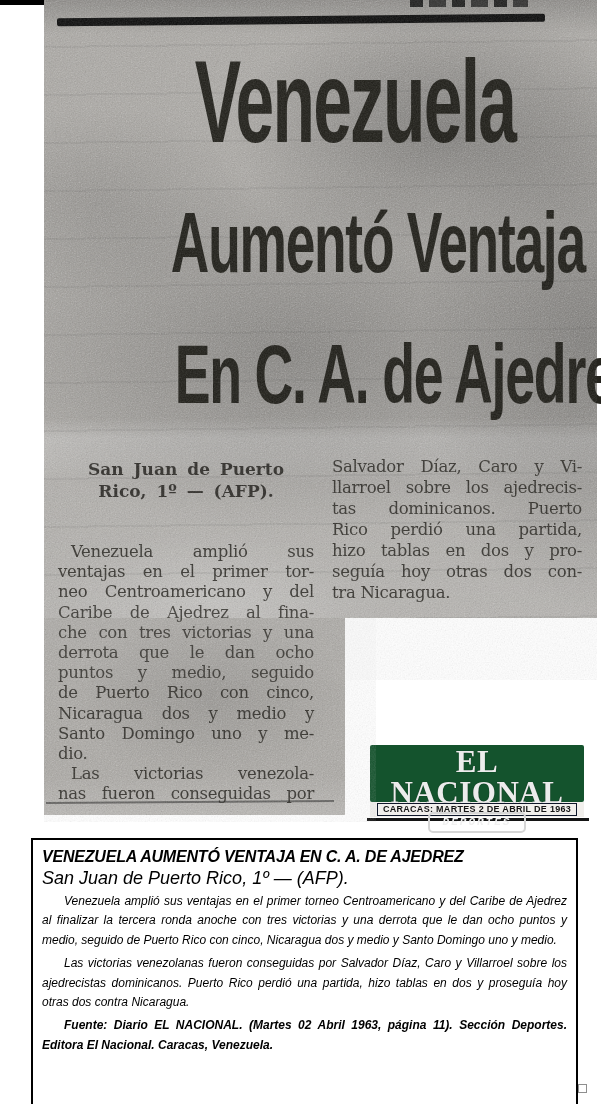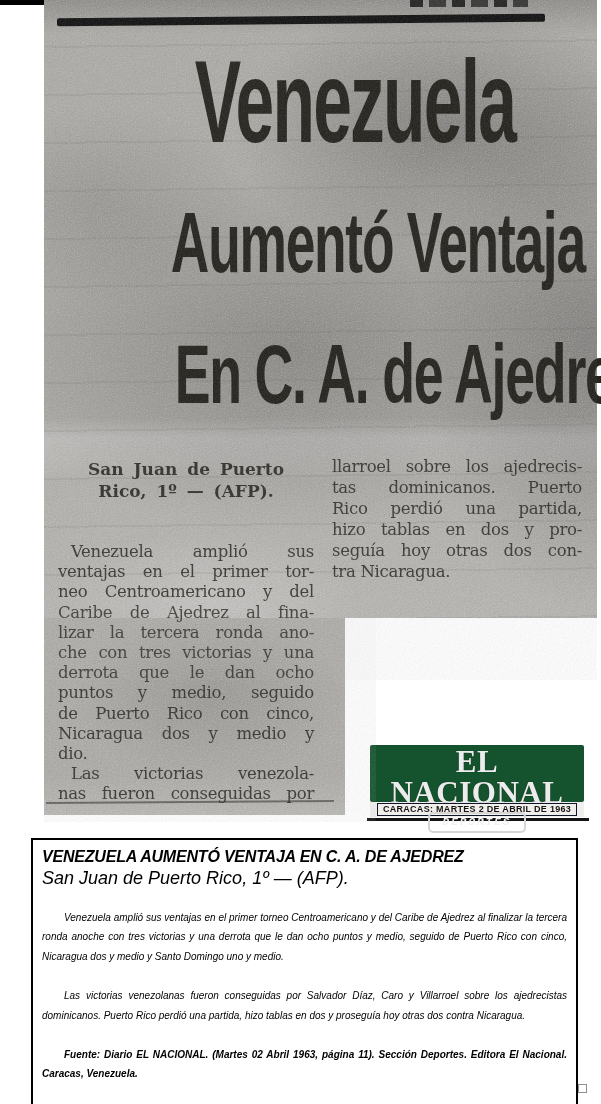--- a/index.html
+++ b/index.html
@@ -72,21 +72,21 @@
   .date-strip{width:214px;height:15px;background:#f1efec;display:flex;align-items:center;justify-content:center;}
   .date-inner{border:1px solid #0f172a;font-size:9px;font-weight:bold;letter-spacing:.3px;
     line-height:11px;padding:0 5px;color:#151515;white-space:nowrap;}
   .logo-underline{width:222px;height:3px;background:#141414;margin-left:-3px;margin-top:1px;}
 
   
   .tbox{position:absolute;left:31px;top:838px;width:547px;height:288px;border:2px solid #000;
     background:#fff;box-sizing:border-box;padding:7px 9px 0 9px;color:#000;font-style:italic;}
   .t-title{font-size:16px;font-weight:bold;line-height:20px;letter-spacing:-.2px;}
   .t-dateline{font-size:18px;line-height:19px;margin-top:2px;}
-  .t-para{font-size:10px;line-height:19.4px;text-align:justify;text-indent:22px;margin:20px 0 0 0;}
+  .t-para{font-size:12px;line-height:19.4px;text-align:justify;text-indent:22px;margin:4px 0 0 0;}
   .t-fuente{font-weight:bold;}
 
   .handle{position:absolute;left:578px;top:1084px;width:7px;height:7px;border:1px solid #8f8f8f;background:#fff;}
 </style>
 </head>
 <body>
 
 <div class="page">
 
   <div class="corner-mark"></div>
@@ -126,32 +126,33 @@
 
     <div class="col col-left np">
       <div class="dl-block">
         <div class="dl">San Juan de Puerto</div>
         <div class="dl">Rico, 1º — (AFP).</div>
       </div>
       <div class="bl jl ind">Venezuela amplió sus</div>
       <div class="bl jl">ventajas en el primer tor-</div>
       <div class="bl jl">neo Centroamericano y del</div>
       <div class="bl jl">Caribe de Ajedrez al fina-</div>
-      <div class="bl jl">lizar la tercera ronda ano-</div>
       <div class="bl jl">che con tres victorias y una</div>
       <div class="bl jl">derrota que le dan ocho</div>
       <div class="bl jl">puntos y medio, seguido</div>
       <div class="bl jl">de Puerto Rico con cinco,</div>
       <div class="bl jl">Nicaragua dos y medio y</div>
+      <div class="bl jl">Santo Domingo uno y me-</div>
       <div class="bl">dio.</div>
       <div class="bl jl ind">Las victorias venezola-</div>
       <div class="bl jl">nas fueron conseguidas por</div>
     </div>
 
     <div class="col col-right np">
+      <div class="bl jl">Salvador Díaz, Caro y Vi-</div>
       <div class="bl jl">llarroel sobre los ajedrecis-</div>
       <div class="bl jl">tas dominicanos. Puerto</div>
       <div class="bl jl">Rico perdió una partida,</div>
       <div class="bl jl">hizo tablas en dos y pro-</div>
       <div class="bl jl">seguía hoy otras dos con-</div>
       <div class="bl">tra Nicaragua.</div>
     </div>
 
     <div class="logo">
       <div class="logo-black">

